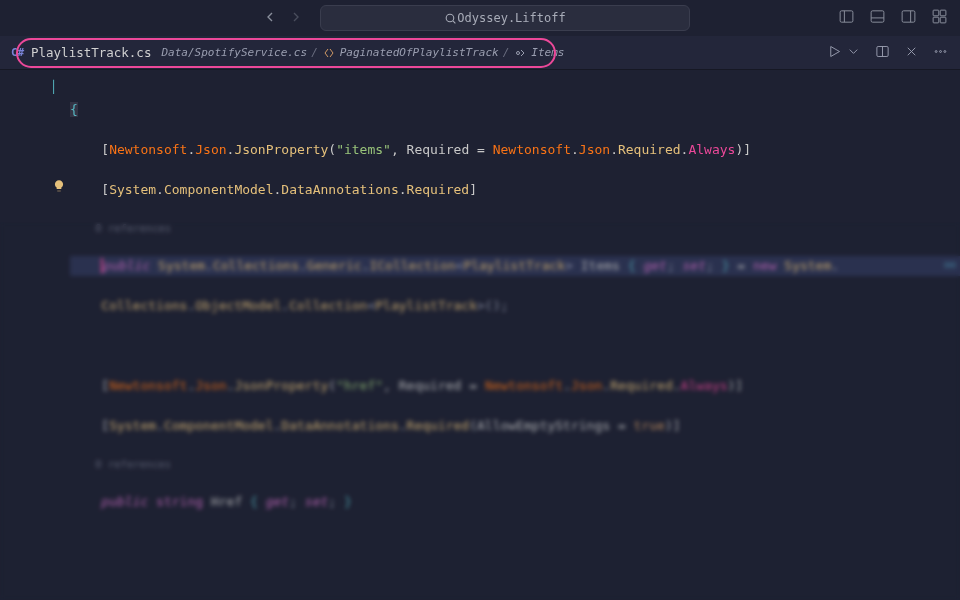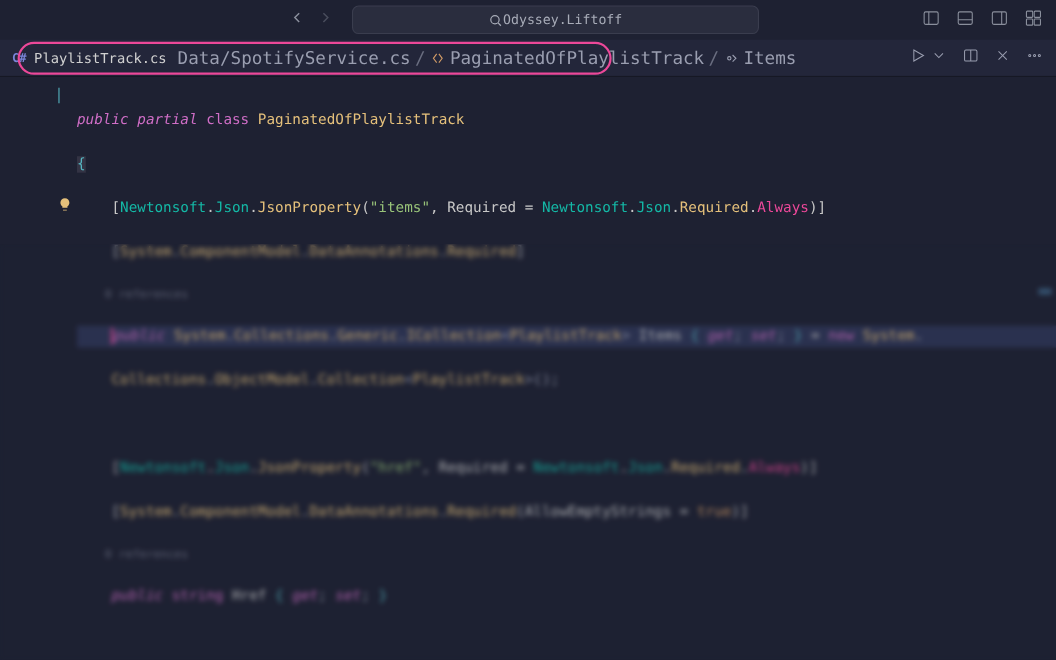--- a/index.html
+++ b/index.html
@@ -63,21 +63,22 @@
   }
   .tab-icon {
     width: 15px; height: 15px;
     display: inline-flex; align-items: center; justify-content: center;
     color: #7a84d8;
     font-weight: bold;
     font-size: 11px;
   }
   .breadcrumb {
     display: flex; align-items: center; gap: 2px;
-    font-size: 16px; color: #9a9eb0;
+    font-size: 11px; color: #9a9eb0;
+    font-style: italic;
   }
   .breadcrumb .sep { color: #6a6e80; margin: 0 2px; }
   .bc-icon { width: 14px; height: 14px; display: inline-flex; align-items: center; justify-content: center; margin-right: 2px;}
   .tab-actions {
     margin-left: auto;
     display: flex; gap: 14px; padding: 0 12px;
     align-items: center;
   }
   .tab-actions svg { width: 15px; height: 15px; stroke: #9a9eb0; stroke-width: 1.5; fill: none; }
 
@@ -131,21 +132,21 @@
     font-size: 10.5px;
     color: #6a6e82;
     height: 16px;
     line-height: 16px;
   }
   
   .kw { color: #d06ec7; font-style: italic; }
   .kw2 { color: #d06ec7; }
   .type { color: #e5c07b; }
   .str { color: #98c379; }
-  .ns { color: #14b8a6; }
+  .ns { color: #f97316; }
   .ns2 { color: #e5c07b; }
   .prop { color: #ec4899; }
   .eq { color: #c8c8c8; }
   .pun { color: #a0a4b8; }
   .brace { color: #56b6c2; }
   .acc { color: #d06ec7; font-style: italic; }
   .attr { color: #c8c8c8; }
   .bool { color: #d19a66; }
 
   .bulb {
@@ -267,21 +268,20 @@
 
 <div class="callout callout1"></div>
 <div class="callout callout2"></div>
 
 <div class="editor">
   <div class="gutter"></div>
   <div class="folding">
     <div style="height:20px;color:#56b6c2">│</div>
   </div>
   <div class="code">
-<div class="line"><span class="kw">public</span> <span class="kw">partial</span> <span class="kw2">class</span> <span class="type">PaginatedOfPlaylistTrack</span></div>
 <div class="line"><span class="brace" style="background:#334">{</span></div>
 <div class="line">    [<span class="ns">Newtonsoft</span>.<span class="ns">Json</span>.<span class="type">JsonProperty</span>(<span class="str">"items"</span>, <span class="attr">Required</span> <span class="eq">=</span> <span class="ns">Newtonsoft</span>.<span class="ns">Json</span>.<span class="type">Required</span>.<span class="prop">Always</span>)]</div>
 <div class="line">    [<span class="ns2">System</span>.<span class="ns2">ComponentModel</span>.<span class="ns2">DataAnnotations</span>.<span class="type">Required</span>]</div>
 <div class="codelens">    <span>0 references</span></div>
 <div class="line hl-line">    <span style="border-left:2px solid #ec4899;"></span><span class="kw">public</span> <span class="ns2">System</span>.<span class="ns2">Collections</span>.<span class="ns2">Generic</span>.<span class="type">ICollection</span><span class="pun">&lt;</span><span class="type">PlaylistTrack</span><span class="pun">&gt;</span> <span class="attr">Items</span> <span class="brace">{</span> <span class="acc">get</span><span class="pun">;</span> <span class="acc">set</span><span class="pun">;</span> <span class="brace">}</span> <span class="eq">=</span> <span class="kw2">new</span> <span class="ns2">System</span>.</div>
 <div class="line">    <span class="ns2">Collections</span>.<span class="ns2">ObjectModel</span>.<span class="type">Collection</span><span class="pun">&lt;</span><span class="type">PlaylistTrack</span><span class="pun">&gt;();</span></div>
 <div class="line blank"></div>
 <div class="line">    [<span class="ns">Newtonsoft</span>.<span class="ns">Json</span>.<span class="type">JsonProperty</span>(<span class="str">"href"</span>, <span class="attr">Required</span> <span class="eq">=</span> <span class="ns">Newtonsoft</span>.<span class="ns">Json</span>.<span class="type">Required</span>.<span class="prop">Always</span>)]</div>
 <div class="line">    [<span class="ns2">System</span>.<span class="ns2">ComponentModel</span>.<span class="ns2">DataAnnotations</span>.<span class="type">Required</span>(<span class="attr">AllowEmptyStrings</span> <span class="eq">=</span> <span class="bool">true</span>)]</div>
 <div class="codelens">    <span>0 references</span></div>

